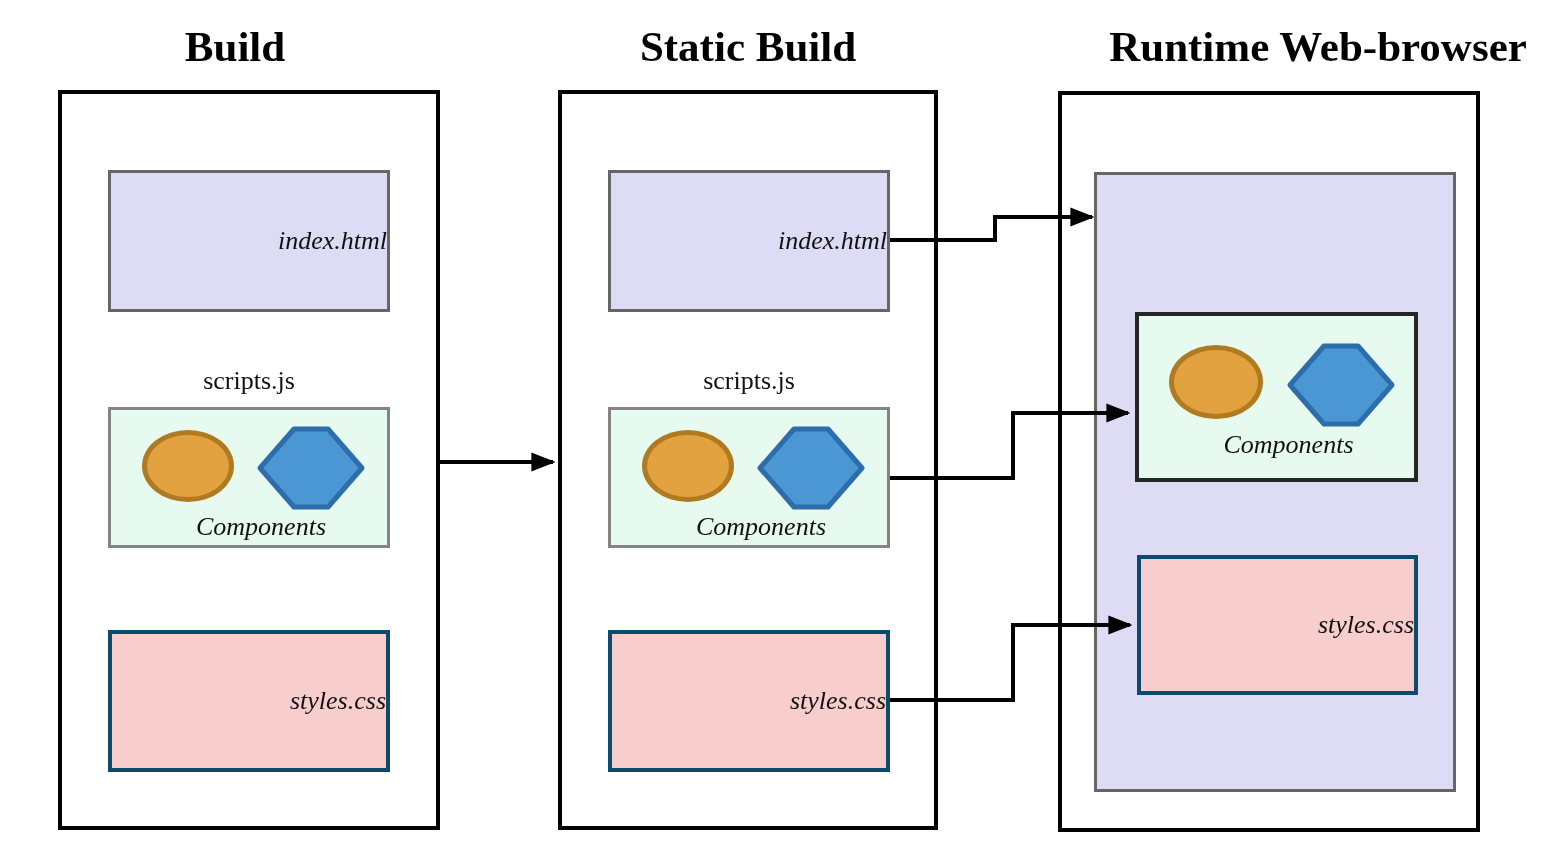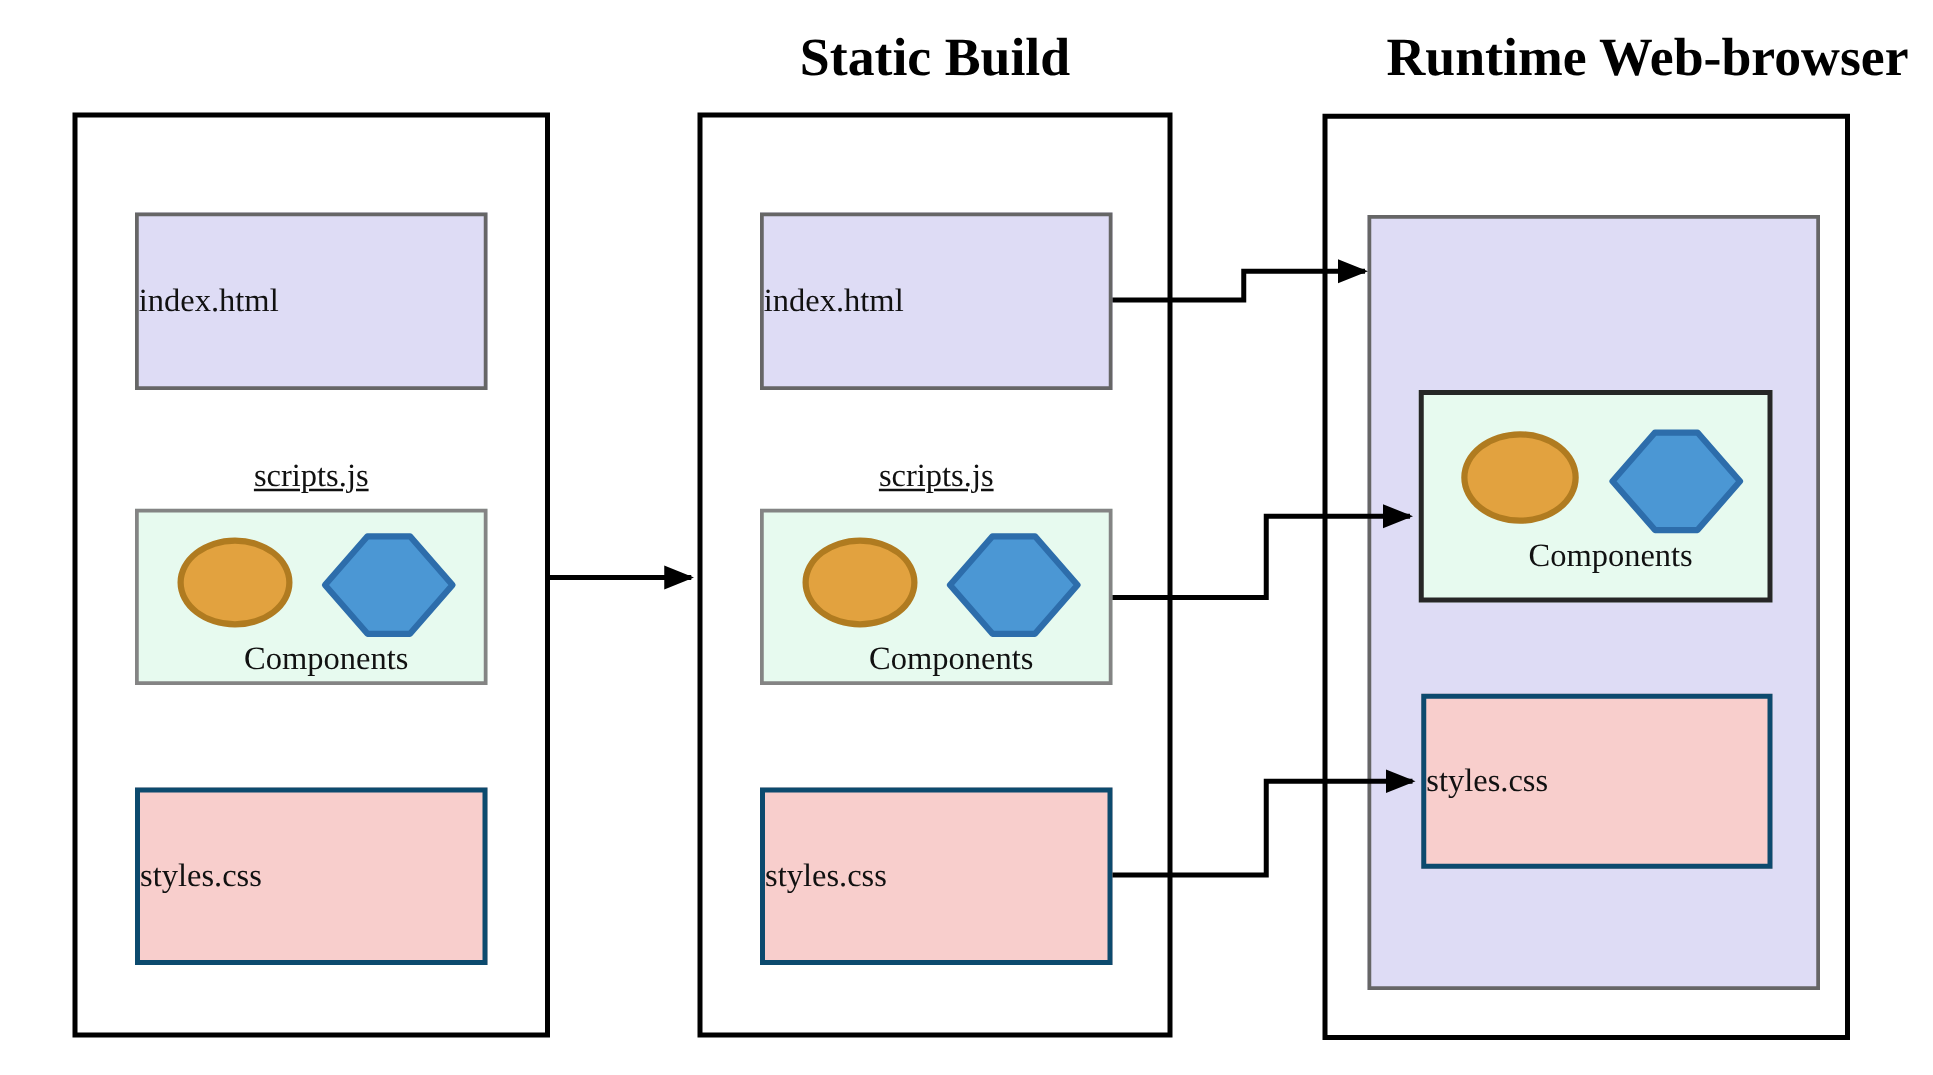--- a/index.html
+++ b/index.html
@@ -35,35 +35,35 @@
     box-sizing: border-box;
     border: 4px solid #000000;
     background: #ffffff;
   }
 
   .file-box {
     position: absolute;
     box-sizing: border-box;
     display: flex;
     align-items: center;
-    justify-content: flex-start;
+    justify-content: flex-end;
     font-size: 26px;
+    font-style: italic;
   }
   .lav-box   { background: var(--lavender); border: 3px solid var(--gray-border); }
   .mint-box  { background: var(--mint);     border: 3px solid var(--gray-border-light); }
   .mint-box-dark { background: var(--mint); border: 4px solid var(--dark-border); }
   .pink-box  { background: var(--pink);     border: 4px solid #0c4a6e; }
   .lav-panel { background: var(--lavender); border: 3px solid var(--gray-border); }
 
   .free-label {
     position: absolute;
     text-align: center;
     font-size: 26px;
     white-space: nowrap;
-    text-decoration: underline;
   }
 
   .comp-label {
     position: absolute;
     left: 12px;
     width: 100%;
     text-align: center;
     font-size: 26px;
   }
 
@@ -93,20 +93,21 @@
     fill: none;
     stroke: #000000;
     stroke-width: 4;
   }
 </style>
 </head>
 <body>
 
 <div id="canvas">
 
+  <div class="col-title" style="left:85px; width:300px;">Build</div>
   <div class="col-title" style="left:548px; width:400px;">Static Build</div>
   <div class="col-title" style="left:1068px; width:500px;">Runtime Web-browser</div>
 
   <div class="outer-box" style="left:58px;  top:90px; width:382px; height:740px;"></div>
   <div class="outer-box" style="left:558px; top:90px; width:380px; height:740px;"></div>
   <div class="outer-box" style="left:1058px; top:91px; width:422px; height:741px;"></div>
 
   <div class="file-box lav-box" style="left:108px; top:170px; width:282px; height:142px;">
     <span>index.html</span>
   </div>

